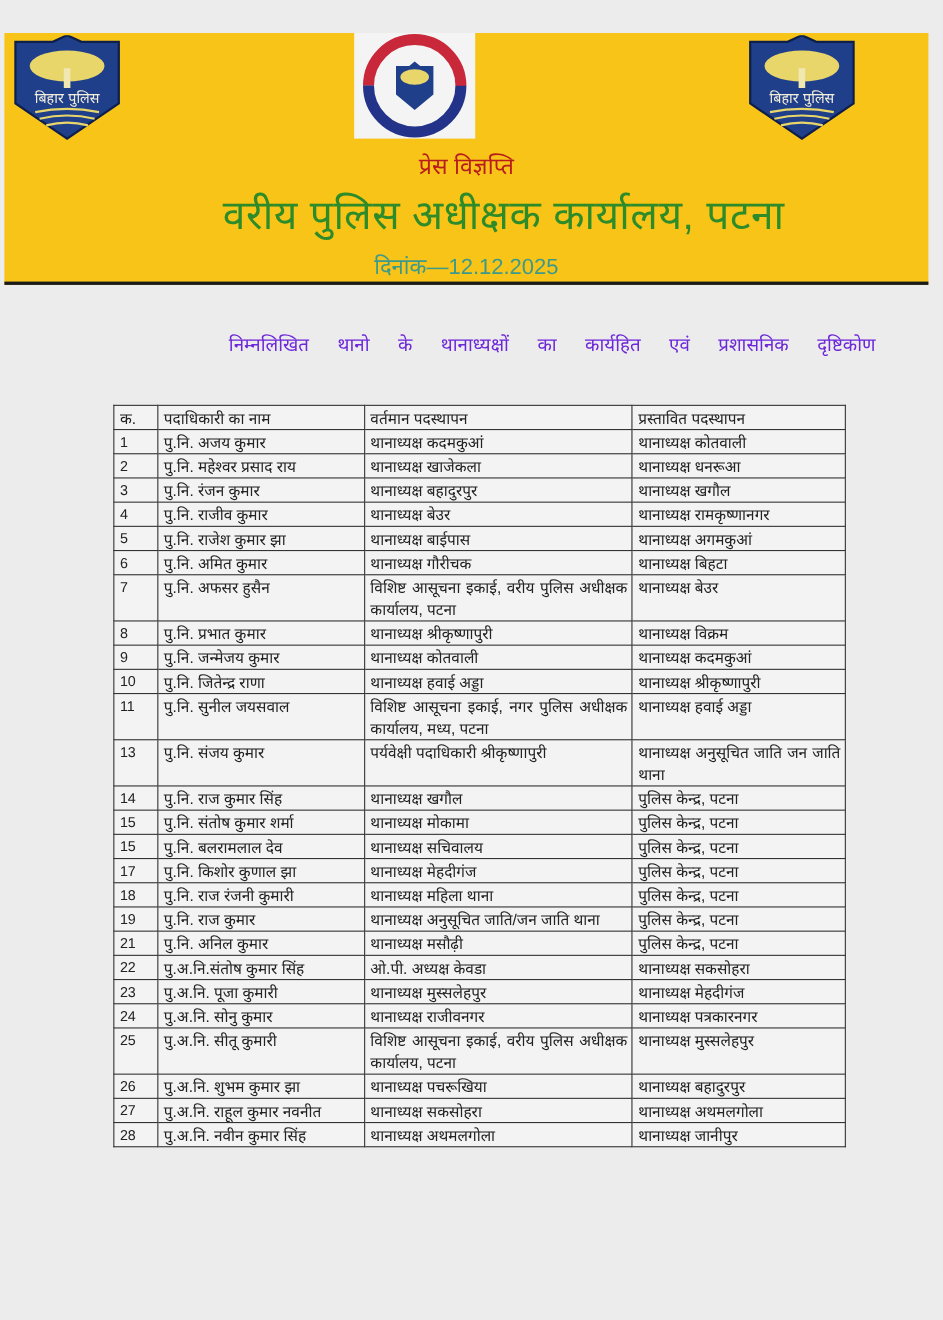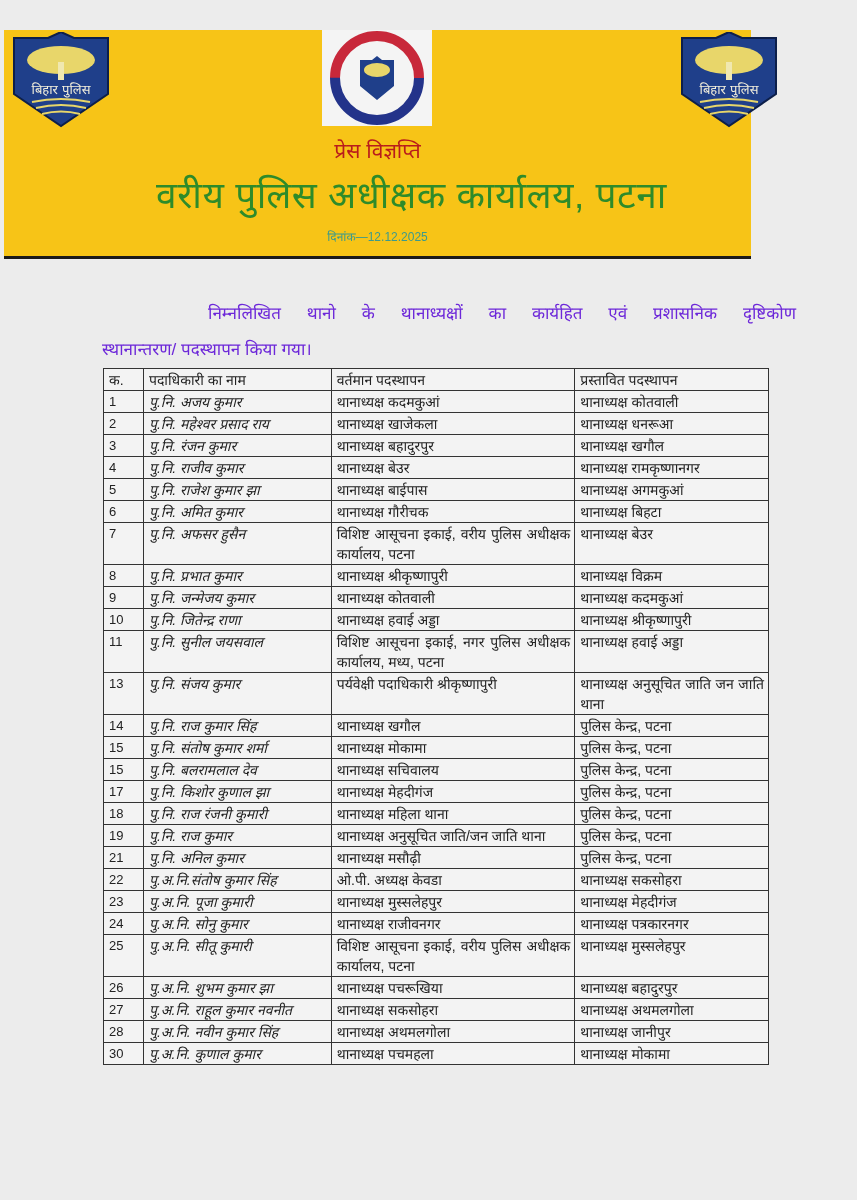--- a/index.html
+++ b/index.html
@@ -3,21 +3,21 @@
 <meta charset="utf-8">
 <style>
   html, body { margin: 0; padding: 0; }
   body {
     width: 857px; height: 1200px; overflow: hidden;
     background: #ececec;
     font-family: "Liberation Sans", "DejaVu Sans", sans-serif;
     position: relative;
   }
   .banner {
-    position: absolute; left: 4px; top: 30px; width: 747px; height: 226px;
+    position: absolute; left: 4px; top: 30px; width: 840px; height: 226px;
     background: #f7c417;
     border-bottom: 3px solid #1a1a1a;
     text-decoration: underline;
   }
   .logo-shield {
     position: absolute; width: 106px; height: 96px;
   }
   .logo-left { left: 4px; top: 2px; }
   .logo-right { left: 672px; top: 2px; }
   .center-logo {
@@ -27,39 +27,39 @@
   .press {
     position: absolute; left: 0; width: 100%; top: 106px; text-align: center;
     font-size: 21px; color: #b91c1c;
   }
   .office {
     position: absolute; left: 0; width: 100%; top: 138px; text-align: center;
     font-size: 37px; color: #2e8b2a; letter-spacing: 0.5px; margin-left: 34px;
   }
   .date {
     position: absolute; left: 0; width: 100%; top: 198px; text-align: center;
-    font-size: 12px; color: #3c9a8c;
+    font-size: 20px; color: #3c9a8c;
   }
   .intro {
     position: absolute; left: 102px; width: 694px; top: 296px;
     font-size: 17px; color: #6d28d9; line-height: 36px;
   }
   .intro .l1 { text-align: justify; text-align-last: justify; padding-left: 106px; }
   table.posting {
     position: absolute; left: 103px; top: 368px; width: 666px;
     border-collapse: collapse; font-size: 14px; color: #222;
     background: #f3f3f3;
   }
   table.posting td, table.posting th {
     border: 1.5px solid #333; padding: 1px 4px 0 5px; vertical-align: top;
     font-weight: normal; text-align: left; line-height: 20px;
   }
   table.posting tr { height: 22px; }
   table.posting td.sn { width: 30px; font-size: 13px; }
-  table.posting td.name { width: 178px; font-style: italic; }
+  table.posting td.name { width: 178px; }
   table.posting td.cur { width: 234px; text-align: justify; }
   table.posting td.prop { width: 184px; text-align: justify; }
 </style>
 </head>
 <body>
 
 <div class="banner">
   <svg class="logo-shield logo-left" viewBox="0 0 106 96">
     <path d="M6 6 L40 6 L53 0 L66 6 L100 6 L100 62 L53 94 L6 62 Z" fill="#1f3f8a" stroke="#0d1f4a" stroke-width="2"></path>
     <ellipse cx="53" cy="28" rx="34" ry="14" fill="#e8d66a"></ellipse>
@@ -85,21 +85,20 @@
     <path d="M24 70 Q53 64 82 70 M28 76 Q53 70 78 76 M34 82 Q53 77 72 82" stroke="#e8d66a" stroke-width="2" fill="none"></path>
   </svg>
 
   <div class="press">प्रेस विज्ञप्ति</div>
   <div class="office">वरीय पुलिस अधीक्षक कार्यालय, पटना</div>
   <div class="date">दिनांक—12.12.2025</div>
 </div>
 
 <div class="intro">
   <div class="l1">निम्नलिखित थानो के थानाध्यक्षों का कार्यहित एवं प्रशासनिक दृष्टिकोण</div>
-  <div class="l2">स्थानान्तरण/ पदस्थापन किया गया।</div>
 </div>
 
 <table class="posting">
   <thead>
     <tr>
       <th>क.</th>
       <th>पदाधिकारी का नाम</th>
       <th>वर्तमान पदस्थापन</th>
       <th>प्रस्तावित पदस्थापन</th>
     </tr>
@@ -254,20 +253,14 @@
         <td class="name">पु.अ.नि. राहूल कुमार नवनीत</td>
         <td class="cur">थानाध्यक्ष सकसोहरा</td>
         <td class="prop">थानाध्यक्ष अथमलगोला</td>
       </tr>
       <tr>
         <td class="sn">28</td>
         <td class="name">पु.अ.नि. नवीन कुमार सिंह</td>
         <td class="cur">थानाध्यक्ष अथमलगोला</td>
         <td class="prop">थानाध्यक्ष जानीपुर</td>
       </tr>
-      <tr>
-        <td class="sn">30</td>
-        <td class="name">पु.अ.नि. कुणाल कुमार</td>
-        <td class="cur">थानाध्यक्ष पचमहला</td>
-        <td class="prop">थानाध्यक्ष मोकामा</td>
-      </tr>
     </tbody>
 </table>
 
 </body></html>

